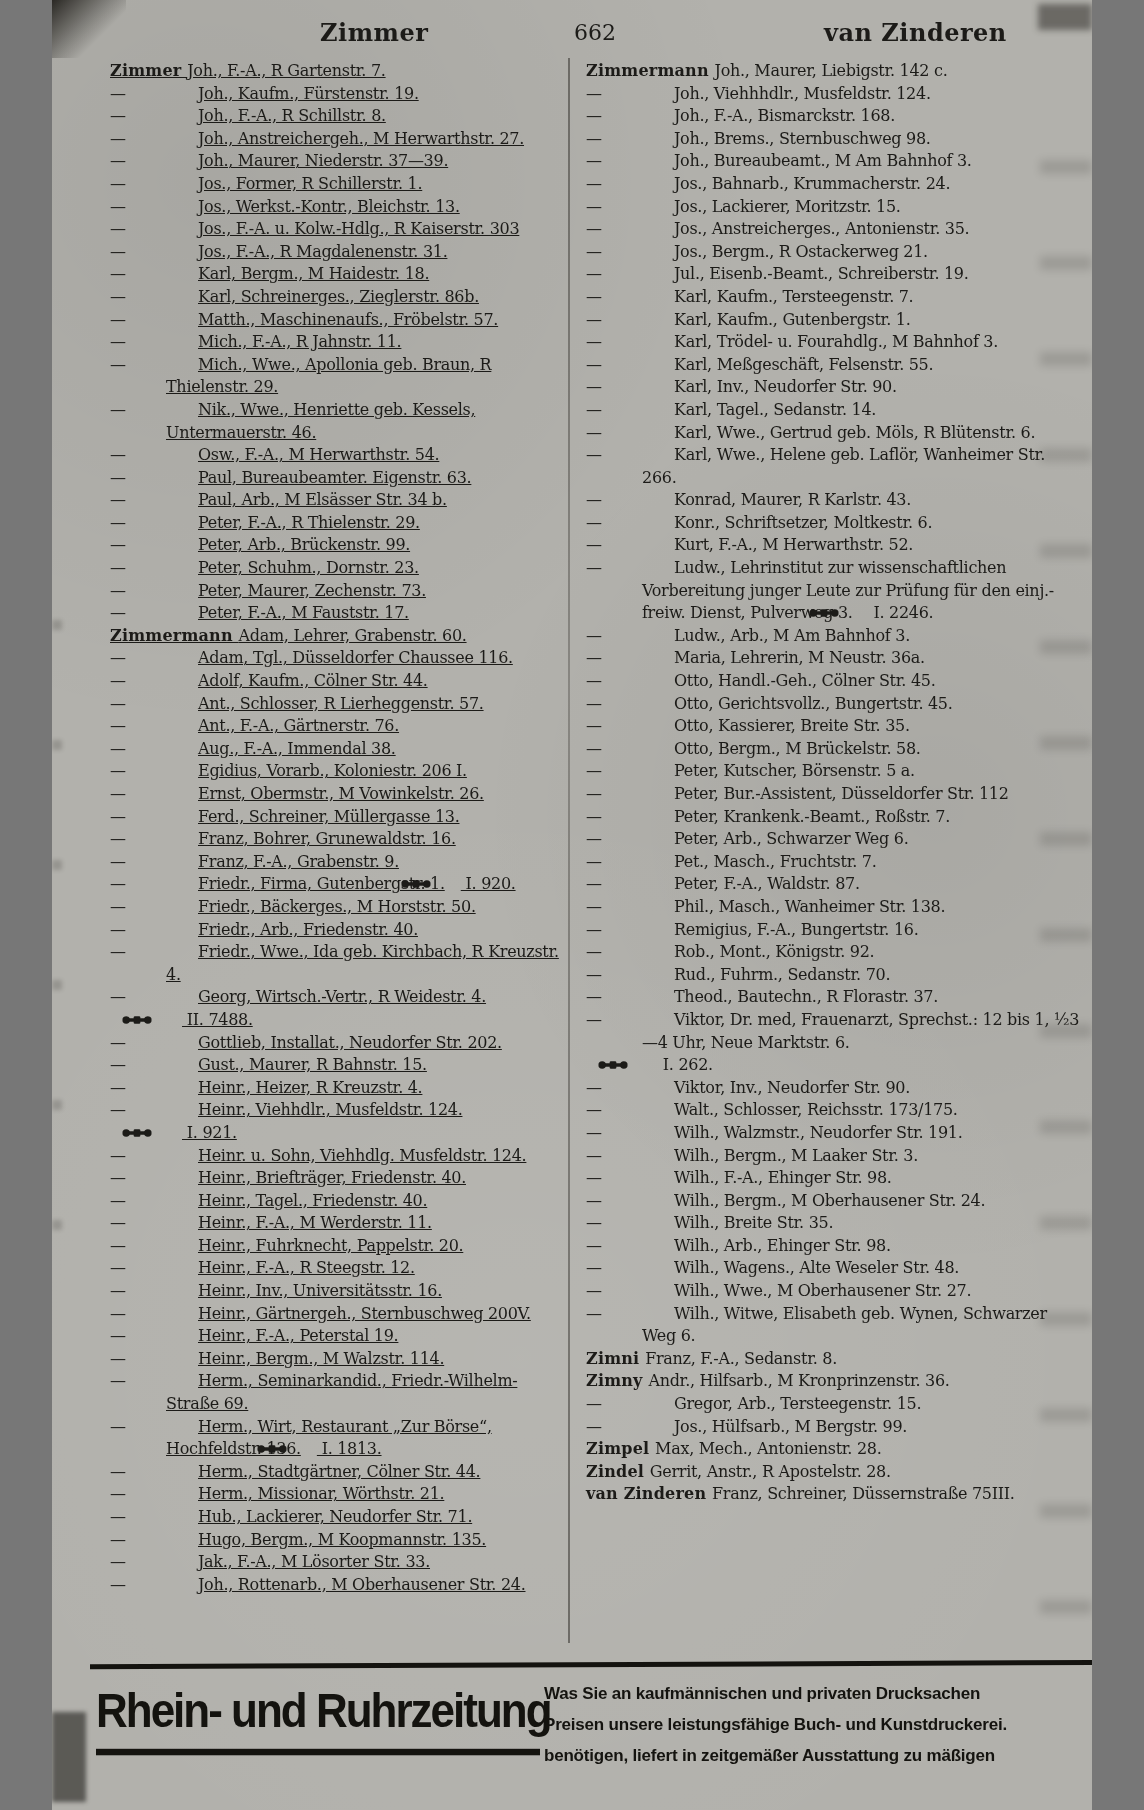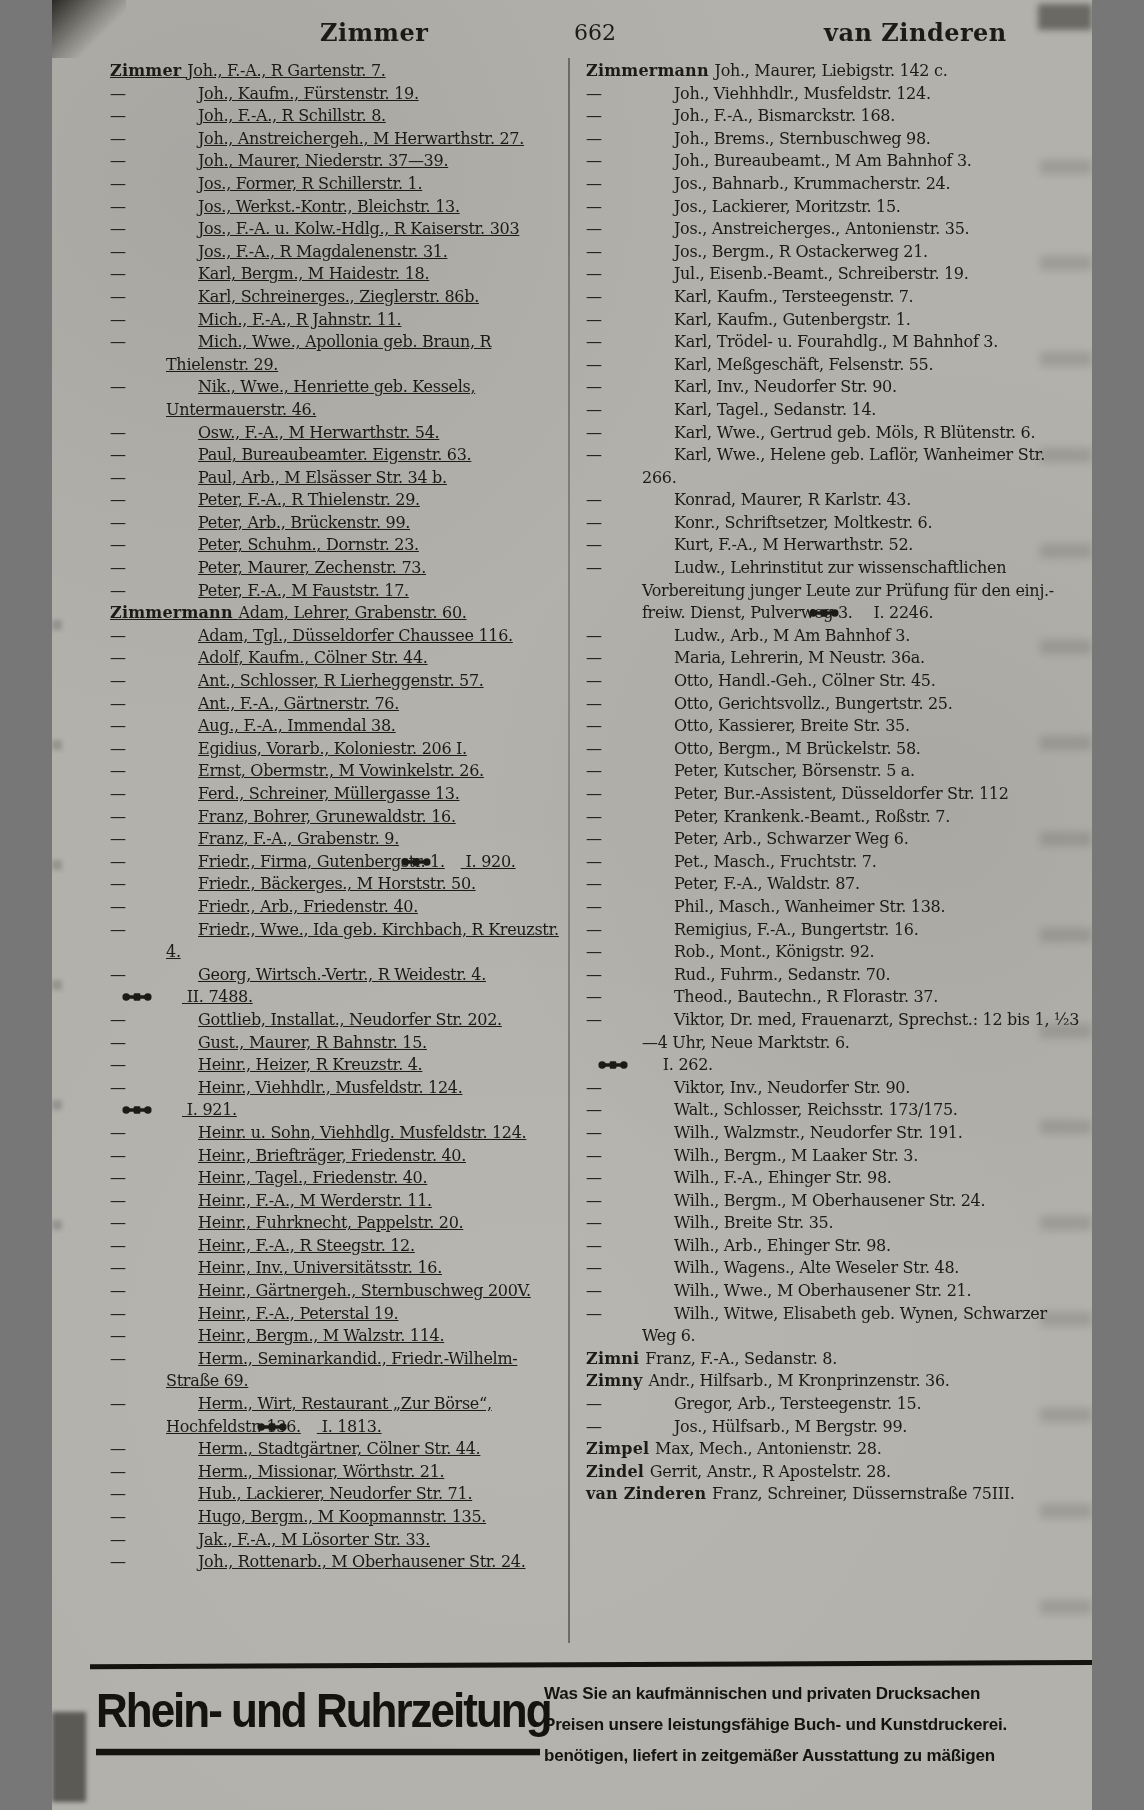--- a/index.html
+++ b/index.html
@@ -71,20 +71,21 @@
       <div class="entry"><span class="dash">—</span><span class="etext">Joh., Kaufm., Fürstenstr. 19.</span></div>
       <div class="entry"><span class="dash">—</span><span class="etext">Joh., F.-A., R Schillstr. 8.</span></div>
       <div class="entry"><span class="dash">—</span><span class="etext">Joh., Anstreichergeh., M Herwarthstr. 27.</span></div>
       <div class="entry"><span class="dash">—</span><span class="etext">Joh., Maurer, Niederstr. 37—39.</span></div>
       <div class="entry"><span class="dash">—</span><span class="etext">Jos., Former, R Schillerstr. 1.</span></div>
       <div class="entry"><span class="dash">—</span><span class="etext">Jos., Werkst.-Kontr., Bleichstr. 13.</span></div>
       <div class="entry"><span class="dash">—</span><span class="etext">Jos., F.-A. u. Kolw.-Hdlg., R Kaiserstr. 303</span></div>
       <div class="entry"><span class="dash">—</span><span class="etext">Jos., F.-A., R Magdalenenstr. 31.</span></div>
       <div class="entry"><span class="dash">—</span><span class="etext">Karl, Bergm., M Haidestr. 18.</span></div>
       <div class="entry"><span class="dash">—</span><span class="etext">Karl, Schreinerges., Zieglerstr. 86b.</span></div>
+      <div class="entry"><span class="dash">—</span><span class="etext">Matth., Maschinenaufs., Fröbelstr. 57.</span></div>
       <div class="entry"><span class="dash">—</span><span class="etext">Mich., F.-A., R Jahnstr. 11.</span></div>
       <div class="entry"><span class="dash">—</span><span class="etext">Mich., Wwe., Apollonia geb. Braun, R Thielenstr. 29.</span></div>
       <div class="entry"><span class="dash">—</span><span class="etext">Nik., Wwe., Henriette geb. Kessels, Untermauerstr. 46.</span></div>
       <div class="entry"><span class="dash">—</span><span class="etext">Osw., F.-A., M Herwarthstr. 54.</span></div>
       <div class="entry"><span class="dash">—</span><span class="etext">Paul, Bureaubeamter. Eigenstr. 63.</span></div>
       <div class="entry"><span class="dash">—</span><span class="etext">Paul, Arb., M Elsässer Str. 34 b.</span></div>
       <div class="entry"><span class="dash">—</span><span class="etext">Peter, F.-A., R Thielenstr. 29.</span></div>
       <div class="entry"><span class="dash">—</span><span class="etext">Peter, Arb., Brückenstr. 99.</span></div>
       <div class="entry"><span class="dash">—</span><span class="etext">Peter, Schuhm., Dornstr. 23.</span></div>
       <div class="entry"><span class="dash">—</span><span class="etext">Peter, Maurer, Zechenstr. 73.</span></div>
@@ -173,21 +174,21 @@
       <div class="entry"><span class="dash">—</span><span class="etext">Kurt, F.-A., M Herwarthstr. 52.</span></div>
       <div class="entry"><span class="dash">—</span><span class="etext">Ludw., Lehrinstitut zur wissenschaftlichen Vorbereitung junger Leute zur Prüfung für den einj.-freiw. Dienst, Pulverweg 3.</span><span class="tel-icon"><svg viewBox="0 0 36 14" width="30" height="12" fill="#1c1b18">
             <rect x="2" y="5" width="32" height="4" rx="2"></rect>
             <circle cx="5" cy="7" r="4.5"></circle>
             <circle cx="31" cy="7" r="4.5"></circle>
             <rect x="14" y="2.5" width="8" height="9" rx="1.5"></rect>
           </svg></span><span class="tel-num"> I. 2246.</span></div>
       <div class="entry"><span class="dash">—</span><span class="etext">Ludw., Arb., M Am Bahnhof 3.</span></div>
       <div class="entry"><span class="dash">—</span><span class="etext">Maria, Lehrerin, M Neustr. 36a.</span></div>
       <div class="entry"><span class="dash">—</span><span class="etext">Otto, Handl.-Geh., Cölner Str. 45.</span></div>
-      <div class="entry"><span class="dash">—</span><span class="etext">Otto, Gerichtsvollz., Bungertstr. 25.</span></div>
+      <div class="entry"><span class="dash">—</span><span class="etext">Otto, Gerichtsvollz., Bungertstr. 45.</span></div>
       <div class="entry"><span class="dash">—</span><span class="etext">Otto, Kassierer, Breite Str. 35.</span></div>
       <div class="entry"><span class="dash">—</span><span class="etext">Otto, Bergm., M Brückelstr. 58.</span></div>
       <div class="entry"><span class="dash">—</span><span class="etext">Peter, Kutscher, Börsenstr. 5 a.</span></div>
       <div class="entry"><span class="dash">—</span><span class="etext">Peter, Bur.-Assistent, Düsseldorfer Str. 112</span></div>
       <div class="entry"><span class="dash">—</span><span class="etext">Peter, Krankenk.-Beamt., Roßstr. 7.</span></div>
       <div class="entry"><span class="dash">—</span><span class="etext">Peter, Arb., Schwarzer Weg 6.</span></div>
       <div class="entry"><span class="dash">—</span><span class="etext">Pet., Masch., Fruchtstr. 7.</span></div>
       <div class="entry"><span class="dash">—</span><span class="etext">Peter, F.-A., Waldstr. 87.</span></div>
       <div class="entry"><span class="dash">—</span><span class="etext">Phil., Masch., Wanheimer Str. 138.</span></div>
       <div class="entry"><span class="dash">—</span><span class="etext">Remigius, F.-A., Bungertstr. 16.</span></div>
@@ -202,21 +203,21 @@
           </svg></span><span class="tel-num"> I. 262.</span></div>
       <div class="entry"><span class="dash">—</span><span class="etext">Viktor, Inv., Neudorfer Str. 90.</span></div>
       <div class="entry"><span class="dash">—</span><span class="etext">Walt., Schlosser, Reichsstr. 173/175.</span></div>
       <div class="entry"><span class="dash">—</span><span class="etext">Wilh., Walzmstr., Neudorfer Str. 191.</span></div>
       <div class="entry"><span class="dash">—</span><span class="etext">Wilh., Bergm., M Laaker Str. 3.</span></div>
       <div class="entry"><span class="dash">—</span><span class="etext">Wilh., F.-A., Ehinger Str. 98.</span></div>
       <div class="entry"><span class="dash">—</span><span class="etext">Wilh., Bergm., M Oberhausener Str. 24.</span></div>
       <div class="entry"><span class="dash">—</span><span class="etext">Wilh., Breite Str. 35.</span></div>
       <div class="entry"><span class="dash">—</span><span class="etext">Wilh., Arb., Ehinger Str. 98.</span></div>
       <div class="entry"><span class="dash">—</span><span class="etext">Wilh., Wagens., Alte Weseler Str. 48.</span></div>
-      <div class="entry"><span class="dash">—</span><span class="etext">Wilh., Wwe., M Oberhausener Str. 21.</span></div>
+      <div class="entry"><span class="dash">—</span><span class="etext">Wilh., Wwe., M Oberhausener Str. 27.</span></div>
       <div class="entry"><span class="dash">—</span><span class="etext">Wilh., Witwe, Elisabeth geb. Wynen, Schwarzer Weg 6.</span></div>
       <div class="entry"><span class="lead">Zimni </span><span class="etext">Franz, F.-A., Sedanstr. 8.</span></div>
       <div class="entry"><span class="lead">Zimny </span><span class="etext">Andr., Hilfsarb., M Kronprinzenstr. 36.</span></div>
       <div class="entry"><span class="dash">—</span><span class="etext">Gregor, Arb., Tersteegenstr. 15.</span></div>
       <div class="entry"><span class="dash">—</span><span class="etext">Jos., Hülfsarb., M Bergstr. 99.</span></div>
       <div class="entry"><span class="lead">Zimpel </span><span class="etext">Max, Mech., Antonienstr. 28.</span></div>
       <div class="entry"><span class="lead">Zindel </span><span class="etext">Gerrit, Anstr., R Apostelstr. 28.</span></div>
       <div class="entry"><span class="lead">van Zinderen </span><span class="etext">Franz, Schreiner, Düssernstraße 75III.</span></div>
     </div>
 

